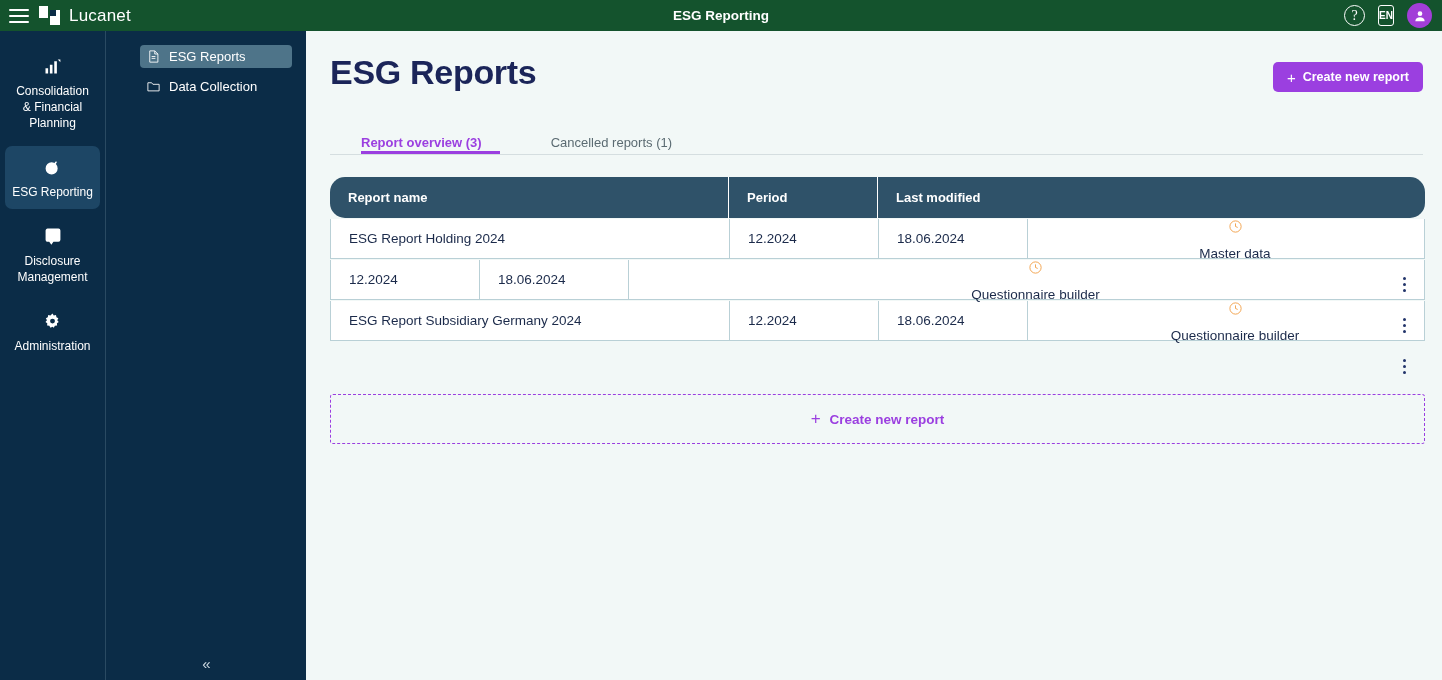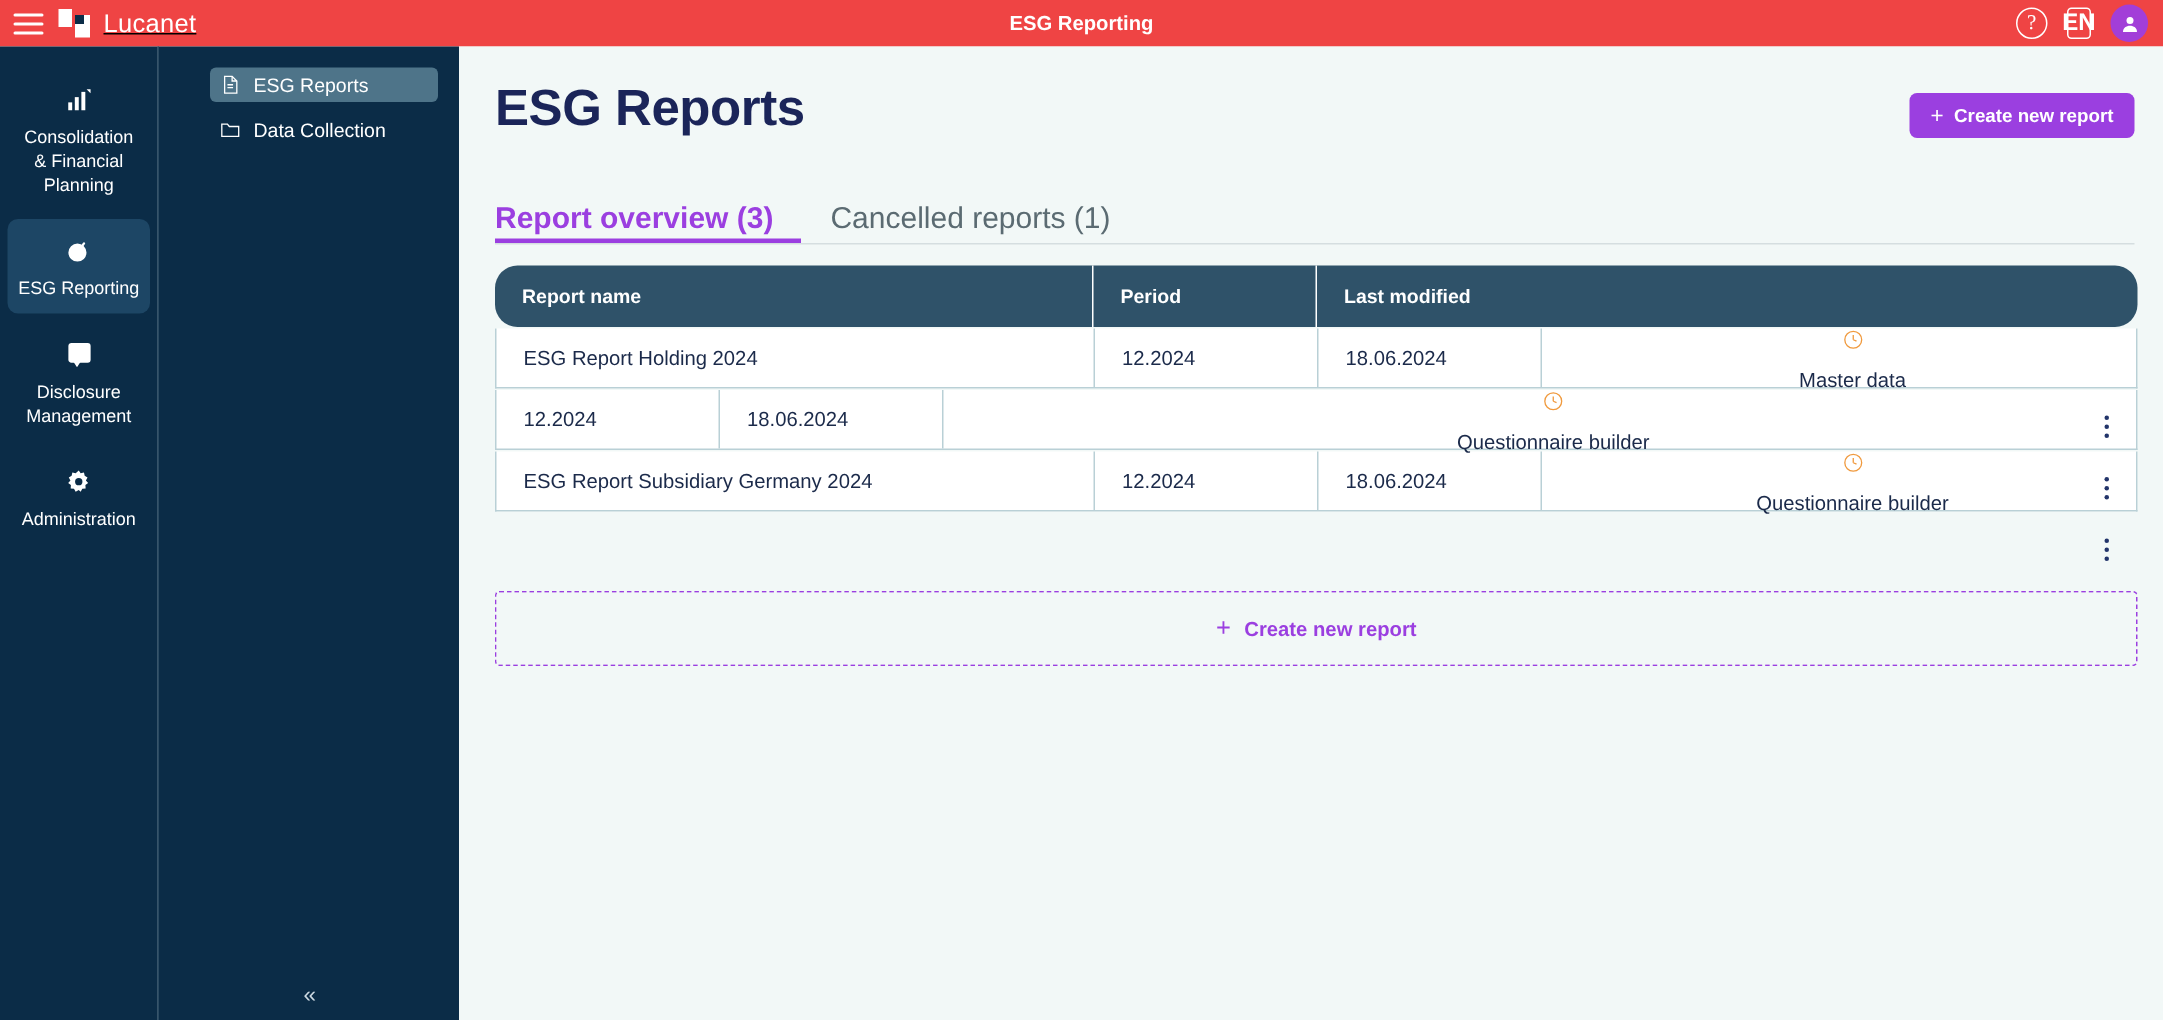--- a/index.html
+++ b/index.html
@@ -7,22 +7,22 @@
     width: 1442px; height: 680px;
     font-family: "Liberation Sans", sans-serif;
     background: #f2f8f7;
     overflow: hidden;
   }
 
   
   .topbar {
     position: absolute; top: 0; left: 0;
     width: 1442px; height: 31px;
-    background: #ef4444;
-    display: flex; align-items: center; text-decoration: underline;
+    background: #14532d;
+    display: flex; align-items: center;
   }
   .hamburger {
     width: 20px; height: 14px;
     margin-left: 9px; margin-right: 10px;
     display: flex; flex-direction: column; justify-content: space-between;
     cursor: pointer;
   }
   .hamburger span { display: block; height: 2px; background: #ffffff; border-radius: 1px; }
   .brand { display: flex; align-items: center; gap: 9px; }
   .logo-mark { width: 21px; height: 19px; position: relative; }
@@ -47,21 +47,21 @@
     position: absolute; right: 10px; top: 0; height: 31px;
     display: flex; align-items: center; gap: 13px;
   }
   .icon-help {
     width: 21px; height: 21px; border: 1.6px solid #ffffff; border-radius: 50%;
     color: #ffffff; font-size: 14px; display: flex; align-items: center;
     justify-content: center; cursor: pointer; font-family: "Liberation Serif", serif;
   }
   .icon-lang {
     width: 16px; height: 21px; border: 1.6px solid #ffffff; border-radius: 3px;
-    color: #ffffff; font-size: 16px; font-weight: bold; display: flex;
+    color: #ffffff; font-size: 10px; font-weight: bold; display: flex;
     align-items: center; justify-content: center; cursor: pointer;
   }
   .avatar {
     width: 25px; height: 25px; border-radius: 50%; background: #a23ed8;
     display: flex; align-items: center; justify-content: center; cursor: pointer;
   }
   .avatar svg { width: 14px; height: 14px; fill: #ffffff; }
 
   
   .rail {
@@ -121,23 +121,24 @@
   }
   .btn-primary .plus { font-size: 15px; font-weight: normal; }
 
   .tabs {
     position: absolute; left: 24px; top: 104px; width: 1093px;
     border-bottom: 1px solid #d5dee0;
     display: flex; gap: 0;
   }
   .tab {
     padding: 0 18px 1px 0; margin-right: 20px;
-    font-size: 20px; color: #5b6b72; cursor: pointer; background: none;
+    font-size: 13px; color: #5b6b72; cursor: pointer; background: none;
     border: none; border-bottom: 3px solid transparent;
     font-family: "Liberation Sans", sans-serif;
+    margin-left: 31px;
   }
   .tab.active { color: #9b3fe0; font-weight: bold; border-bottom-color: #9b3fe0; }
 
   
   .table-wrap {
     position: absolute; left: 24px; top: 146px; width: 1095px;
   }
   .thead {
     display: flex; background: #2f5269; height: 41px; align-items: center; border-radius: 15px;
   }

